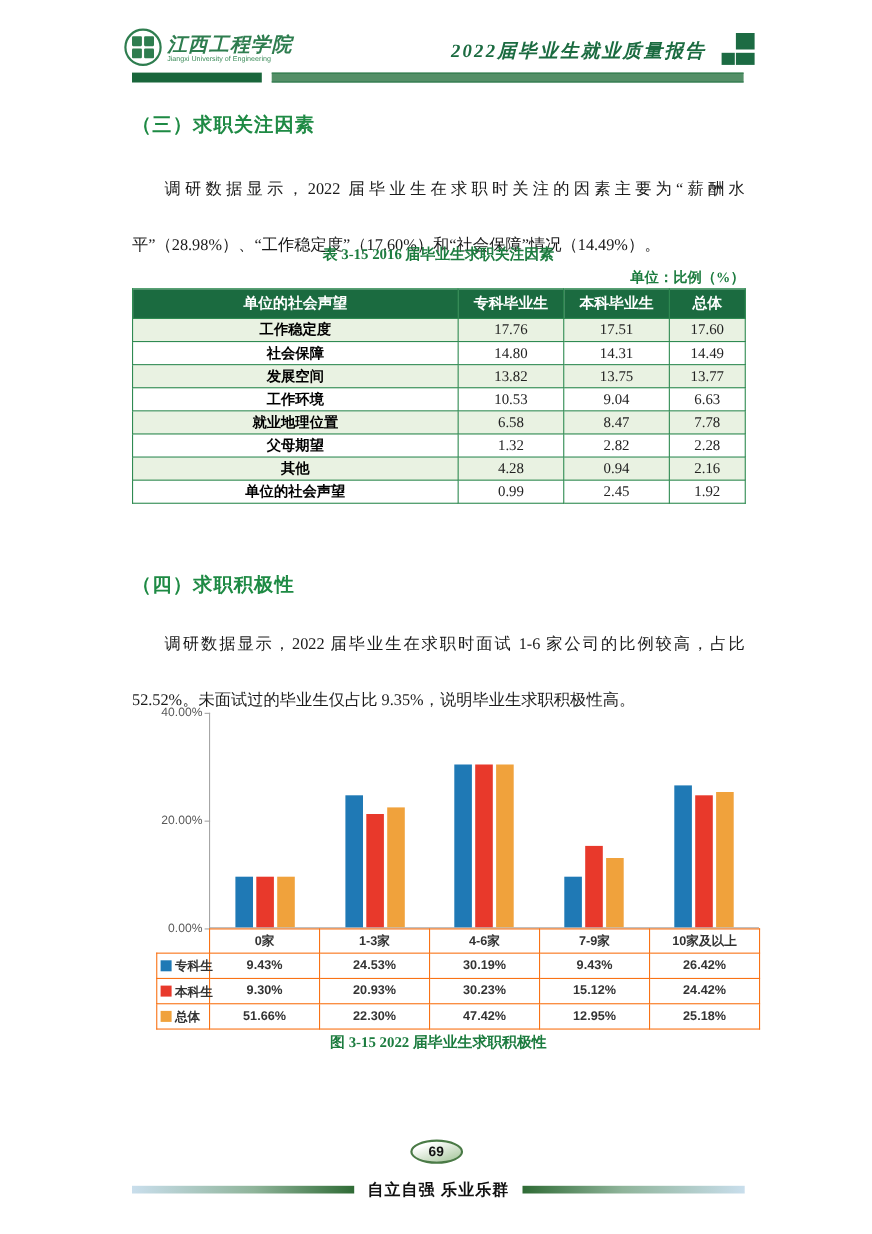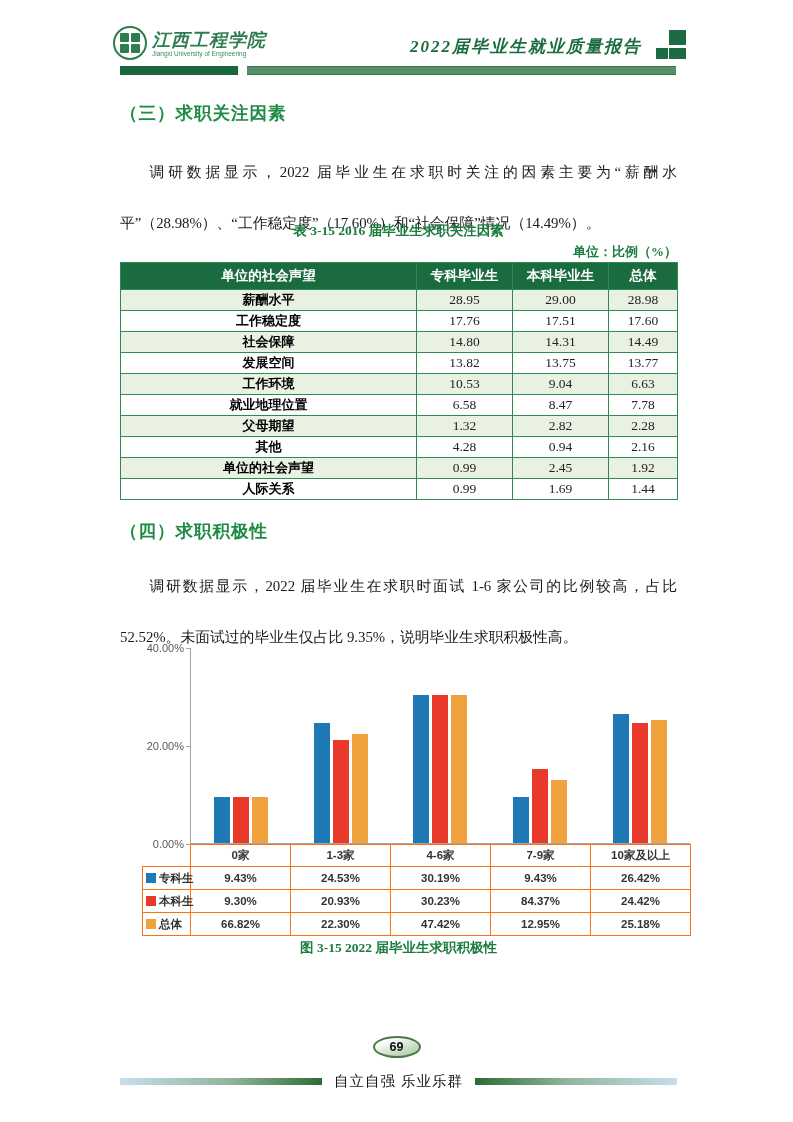--- a/index.html
+++ b/index.html
@@ -133,21 +133,21 @@
     display:flex; align-items:center; justify-content:center;
     font-family:"Liberation Sans", sans-serif; font-weight:bold; font-size:12.5px; color:#111;
   }
   .motto-row {
     position:absolute; top:1069px; left:120px; width:557px; height:24px;
     display:flex; align-items:center; justify-content:center; gap:12px;
   }
   .motto-bar { height:7px; flex:1; }
   .motto-bar.left  { background:linear-gradient(to right,#C9DEEC 0%,#8FB49A 55%,#2F6B35 100%); }
   .motto-bar.right { background:linear-gradient(to left ,#C9DEEC 0%,#8FB49A 55%,#2F6B35 100%); }
-  .motto-text { font-size:14.5px; font-weight:normal; color:#111; white-space:nowrap;
+  .motto-text { font-size:14.5px; font-weight:bold; color:#111; white-space:nowrap;
                 font-family:"Liberation Sans", sans-serif; letter-spacing:1px; }
 </style>
 </head>
 <body>
 
 <div class="page">
 
   <div class="hdr">
     <div class="logo">
       <div class="emblem">
@@ -189,26 +189,20 @@
     <thead>
       <tr>
         <th>单位的社会声望</th>
         <th>专科毕业生</th>
         <th>本科毕业生</th>
         <th>总体</th>
       </tr>
     </thead>
     <tbody>
         <tr>
-          <td class="factor">薪酬水平</td>
-          <td class="num">28.95</td>
-          <td class="num">29.00</td>
-          <td class="num">28.98</td>
-        </tr>
-        <tr>
           <td class="factor">工作稳定度</td>
           <td class="num">17.76</td>
           <td class="num">17.51</td>
           <td class="num">17.60</td>
         </tr>
         <tr>
           <td class="factor">社会保障</td>
           <td class="num">14.80</td>
           <td class="num">14.31</td>
           <td class="num">14.49</td>
@@ -241,26 +235,20 @@
           <td class="factor">其他</td>
           <td class="num">4.28</td>
           <td class="num">0.94</td>
           <td class="num">2.16</td>
         </tr>
         <tr>
           <td class="factor">单位的社会声望</td>
           <td class="num">0.99</td>
           <td class="num">2.45</td>
           <td class="num">1.92</td>
-        </tr>
-        <tr>
-          <td class="factor">人际关系</td>
-          <td class="num">0.99</td>
-          <td class="num">1.69</td>
-          <td class="num">1.44</td>
         </tr>
       </tbody>
   </table>
 
   <div class="sec-heading" id="h-sec4">（四）求职积极性</div>
   <div class="para" id="para4">调研数据显示，2022 届毕业生在求职时面试 1-6 家公司的比例较高，占比 52.52%。未面试过的毕业生仅占比 9.35%，说明毕业生求职积极性高。</div>
 
   <div class="chart">
     <div class="yaxis">
         <div class="ytick" style="top: 0px;">40.00%</div>
@@ -321,26 +309,26 @@
             <td>24.53%</td>
             <td>30.19%</td>
             <td>9.43%</td>
             <td>26.42%</td>
           </tr>
           <tr class="data-row">
             <td class="legend-cell"><span class="legend-swatch" style="background: rgb(232, 57, 43);"></span>本科生</td>
             <td>9.30%</td>
             <td>20.93%</td>
             <td>30.23%</td>
-            <td>84.37%</td>
+            <td>15.12%</td>
             <td>24.42%</td>
           </tr>
           <tr class="data-row">
             <td class="legend-cell"><span class="legend-swatch" style="background: rgb(240, 162, 60);"></span>总体</td>
-            <td>66.82%</td>
+            <td>51.66%</td>
             <td>22.30%</td>
             <td>47.42%</td>
             <td>12.95%</td>
             <td>25.18%</td>
           </tr>
         </tbody>
     </table>
   </div>
 
   <div class="fig-caption">图 3-15 2022 届毕业生求职积极性</div>

